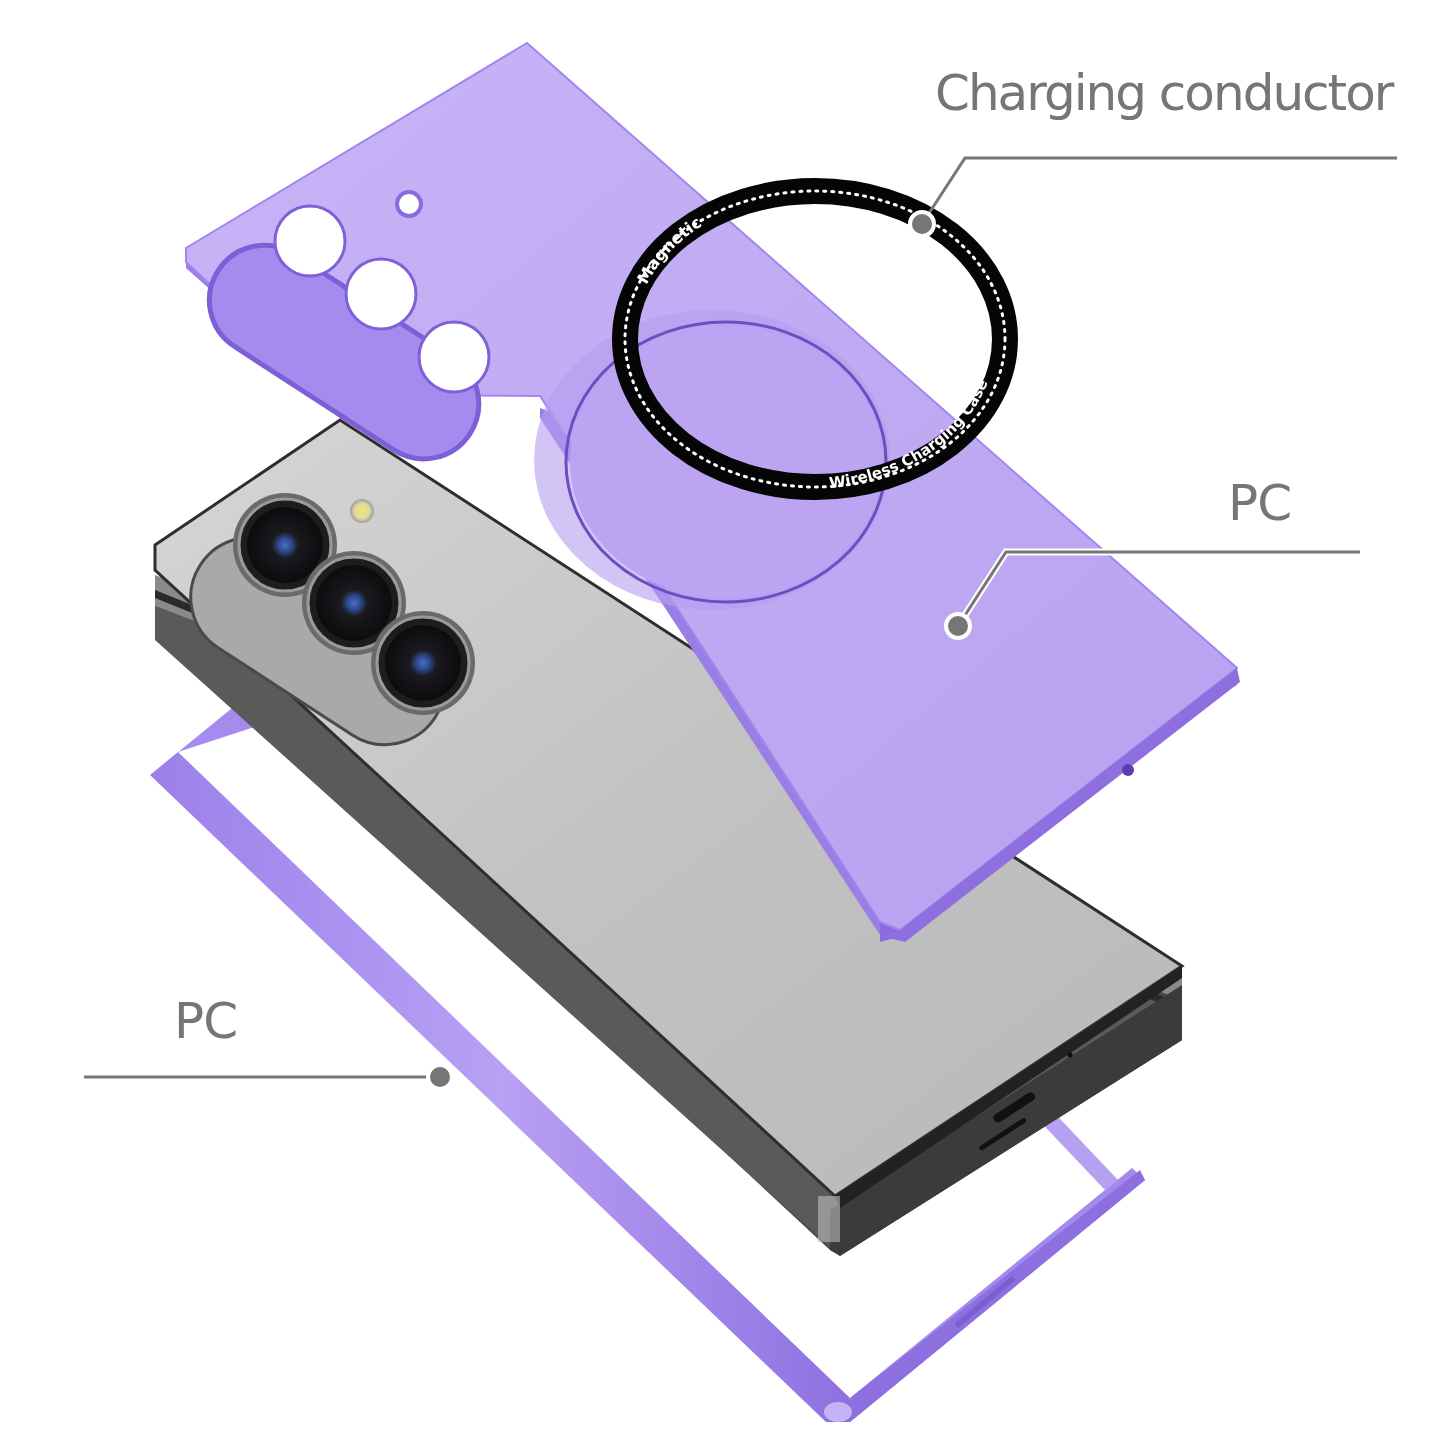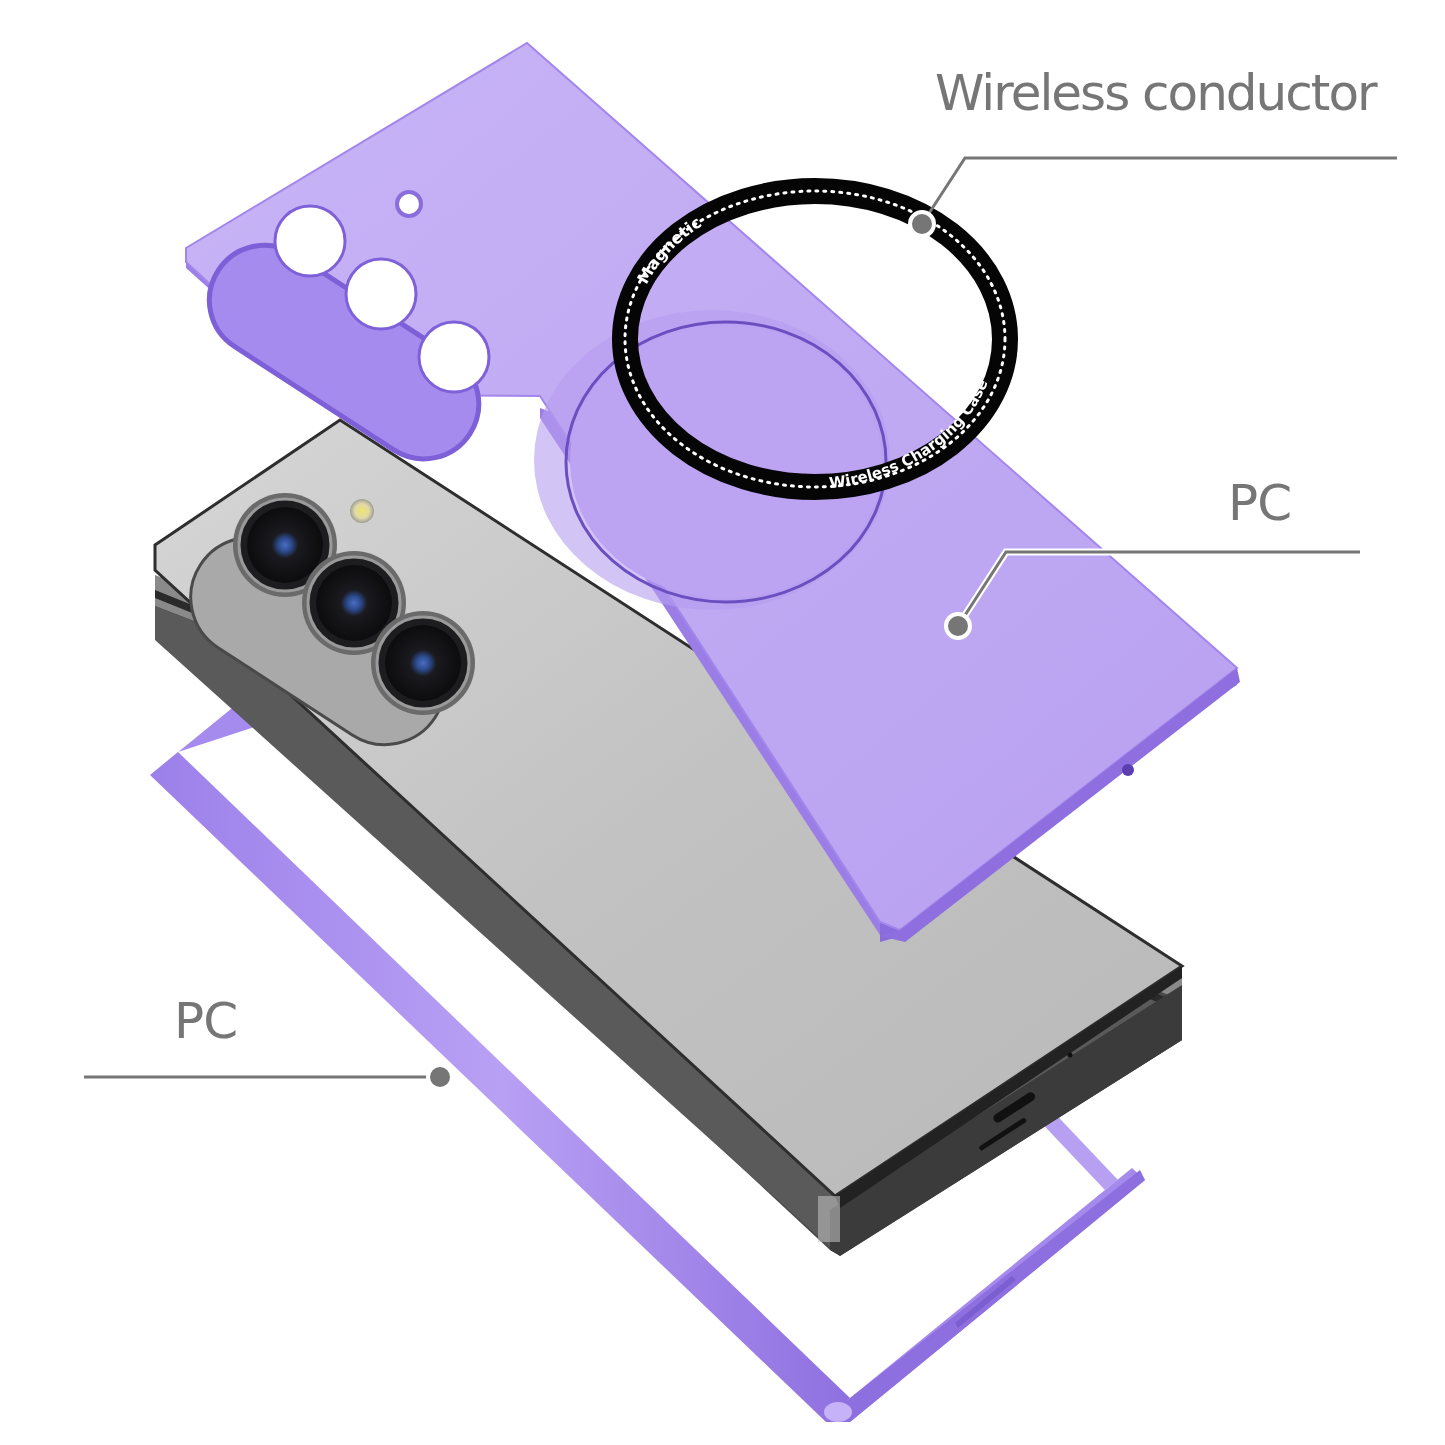--- a/index.html
+++ b/index.html
@@ -149,16 +149,16 @@
 
     <polyline points="958,626 1006,552 1360,552" fill="none" stroke="#ffffff" stroke-width="7"></polyline>
     <polyline points="958,626 1006,552 1360,552" fill="none" stroke="#767676" stroke-width="3"></polyline>
     <circle cx="958" cy="626" r="12" fill="#767676" stroke="#ffffff" stroke-width="4"></circle>
 
     <line x1="84" y1="1077" x2="440" y2="1077" stroke="#767676" stroke-width="3"></line>
     <circle cx="440" cy="1077" r="12" fill="#767676" stroke="#ffffff" stroke-width="4"></circle>
   </g>
 </svg>
 
-  <div id="label-magnetic" class="callout-label">Wireless conductor</div>
+  <div id="label-magnetic" class="callout-label">Charging conductor</div>
   <div id="label-pc-case" class="callout-label">PC</div>
   <div id="label-pc-frame" class="callout-label">PC</div>
 </div>
 
 </body></html>

